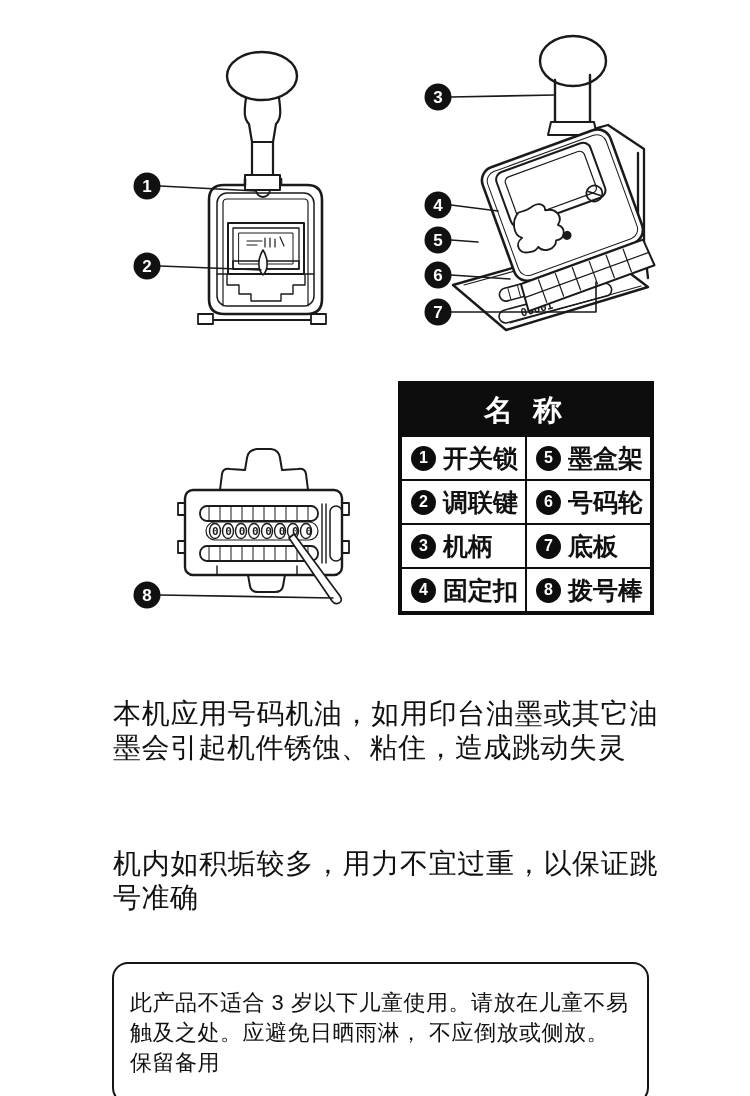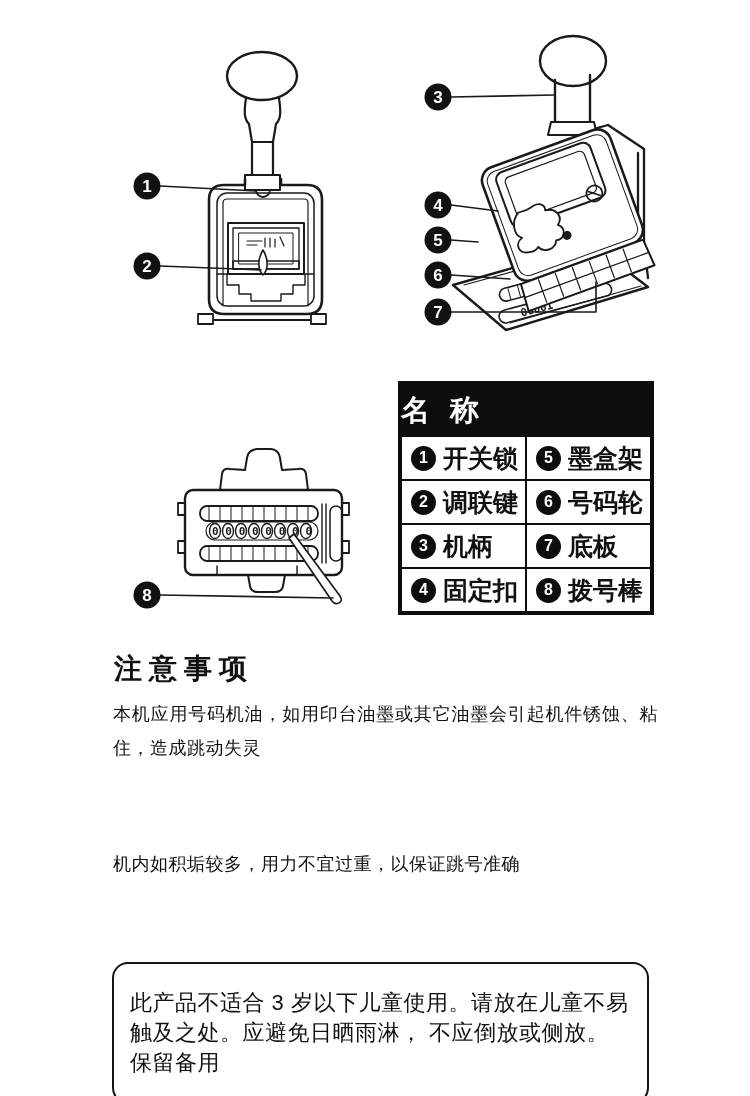--- a/index.html
+++ b/index.html
@@ -15,42 +15,42 @@
   .co-num{font:bold 17px "Liberation Sans","DejaVu Sans",sans-serif;fill:#ffffff;text-anchor:middle;}
   .tiny-digits{font:bold 11px "DejaVu Sans Mono","Liberation Mono",monospace;fill:#1a1a1a;}
 
   
   .parts-table{
     position:absolute;left:398px;top:381px;width:250px;
     border:3px solid #0d0d0d;background:#fff;
   }
   .parts-header{
     background:#0d0d0d;color:#fff;height:52px;line-height:52px;
-    font-size:29px;font-weight:bold;letter-spacing:6px;
+    text-align:center;font-size:29px;font-weight:bold;letter-spacing:6px;
   }
   .parts-grid{display:grid;grid-template-columns:1fr 1fr;}
   .parts-cell{
     display:flex;align-items:center;gap:7px;
     border:1.5px solid #0d0d0d;height:42px;padding-left:9px;
     font-size:25px;font-weight:bold;white-space:nowrap;
   }
   .badge{
     flex:0 0 auto;width:25px;height:25px;border-radius:50%;
     background:#0d0d0d;color:#fff;display:inline-flex;
     align-items:center;justify-content:center;
     font-size:16px;font-weight:bold;
   }
   
   .notes-title{
     position:absolute;left:114px;top:650px;
     font-size:28px;font-weight:bold;letter-spacing:7px;
   }
   .note-p{
     position:absolute;left:113px;width:545px;margin:0;
-    font-size:18px;line-height:34px;letter-spacing:0.5px;
+    font-size:28px;line-height:34px;letter-spacing:0.5px;
     text-align:justify;text-justify:inter-ideograph;
   }
   .p1{top:697px;} .p2{top:777px;} .p3{top:847px;} .p4{top:885px;}
   .warning-box{
     position:absolute;left:112px;top:962px;width:537px;
     border:2.5px solid #151515;border-radius:16px;
     padding:24px 16px;box-sizing:border-box;
     font-size:22px;line-height:30px;letter-spacing:0.5px;
   }
 </style>
@@ -196,19 +196,18 @@
         <span class="badge">4</span>
         <span>固定扣</span>
       </div>
       <div class="parts-cell">
         <span class="badge">8</span>
         <span>拨号棒</span>
       </div>
     </div>
   </div>
 
-  <div class="notes-title">注意事项</div>
   <p class="note-p p1">本机应用号码机油，如用印台油墨或其它油墨会引起机件锈蚀、粘住，造成跳动失灵</p>
   <p class="note-p p3">机内如积垢较多，用力不宜过重，以保证跳号准确</p>
 
   <div class="warning-box">此产品不适合 3 岁以下儿童使用。请放在儿童不易触及之处。应避免日晒雨淋， 不应倒放或侧放。保留备用</div>
 
 </div>
 
 </body></html>

